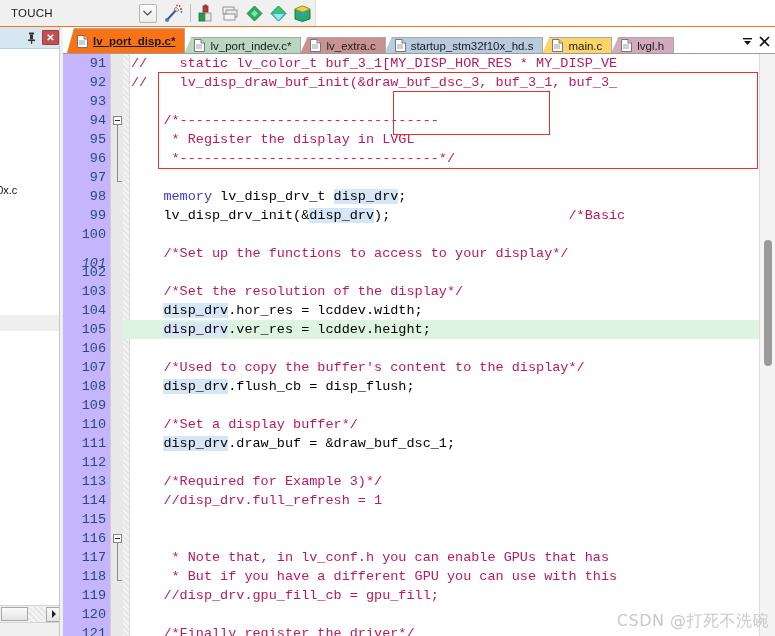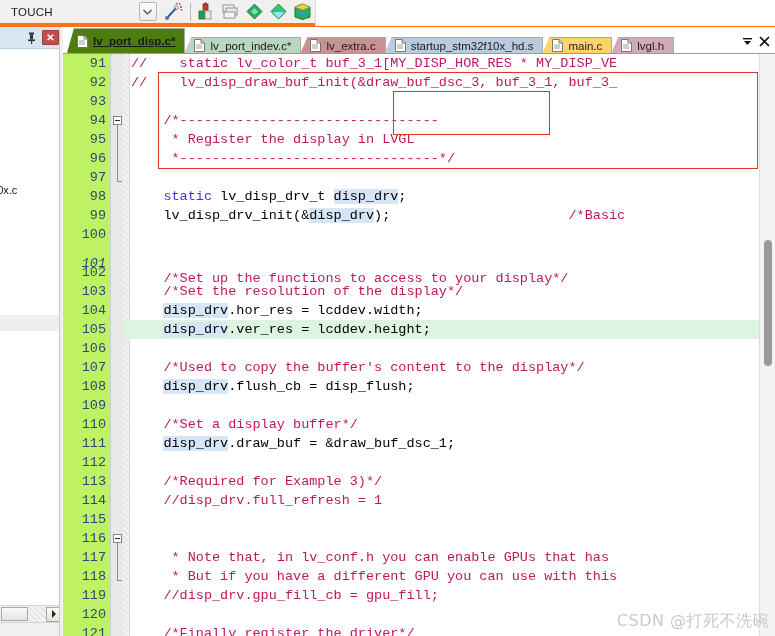--- a/index.html
+++ b/index.html
@@ -17,21 +17,21 @@
     height: 636px;
     background: #f0f0f0;
   }
 
   
   .toolbar {
     position: absolute;
     left: 0; top: 0;
     width: 775px; height: 27px;
     background: #f0f0f0;
-    border-bottom: 4px solid #f97316;
+    border-bottom: 1px solid #f97316;
     display: flex;
     align-items: center;
   }
   .toolbar-label {
     font-size: 11.5px;
     color: #1a1a1a;
     padding-left: 11px;
     letter-spacing: .2px;
     white-space: nowrap;
   }
@@ -221,21 +221,21 @@
     position: relative;
     height: 583px;
     background: #ffffff;
     border-top: 1px solid #9b9b97;
     overflow: hidden;
   }
   .gutter {
     position: absolute;
     left: 0; top: 0;
     width: 47px; height: 100%;
-    background: #bef264;
+    background: #c4b5fd;
   }
   .fold-col {
     position: absolute;
     left: 47px; top: 0;
     width: 13px; height: 100%;
     background: #e8e8e8;
     border-left: 1px solid #cfcfcf;
   }
   .fold-line {
     position: absolute;
@@ -444,21 +444,21 @@
       </div>
     </div>
     <div class="lp-bottom"></div>
   </div>
   <div class="lp-divider"></div>
 
   <div class="editor-wrap">
 
     <div class="tabstrip">
 
-      <div class="tab active" style="background: #4d7c0f;">
+      <div class="tab active" style="background: #f97316;">
           <span class="tab-icon"><svg width="11" height="13" viewBox="0 0 11 13">
               <path d="M0.5 0.5 H7 L10.5 4 V12.5 H0.5 Z" fill="#ffffff" stroke="#6a6a6a" stroke-width=".9"></path>
               <path d="M7 0.5 V4 H10.5" fill="#dcdcdc" stroke="#6a6a6a" stroke-width=".9"></path>
               <rect x="2" y="5" width="6" height="5" fill="#cfcfcf"></rect>
             </svg></span>
           <span>lv_port_disp.c*</span>
         </div>
         <div class="tab" style="background: rgb(185, 214, 193);">
           <span class="tab-icon"><svg width="11" height="13" viewBox="0 0 11 13">
               <path d="M0.5 0.5 H7 L10.5 4 V12.5 H0.5 Z" fill="#ffffff" stroke="#6a6a6a" stroke-width=".9"></path>
@@ -559,24 +559,24 @@
       <div class="stripe"></div>
 
       <div class="code-area">
           <div class="line" style="position: absolute; top: 0px; left: 0px;"><span class="cmt">//    static lv_color_t buf_3_1[MY_DISP_HOR_RES * MY_DISP_VE</span></div>
           <div class="line" style="position: absolute; top: 19px; left: 0px;"><span class="cmt">//    lv_disp_draw_buf_init(&amp;draw_buf_dsc_3, buf_3_1, buf_3_</span></div>
           <div class="line" style="position: absolute; top: 38px; left: 0px;"></div>
           <div class="line" style="position: absolute; top: 57px; left: 0px;"><span class="cmt">    /*--------------------------------</span></div>
           <div class="line" style="position: absolute; top: 76px; left: 0px;"><span class="cmt">     * Register the display in LVGL</span></div>
           <div class="line" style="position: absolute; top: 95px; left: 0px;"><span class="cmt">     *--------------------------------*/</span></div>
           <div class="line" style="position: absolute; top: 114px; left: 0px;"></div>
-          <div class="line" style="position: absolute; top: 133px; left: 0px;"><span>    </span><span class="kw">static</span><span> lv_disp_drv_t </span><span class="tok-hl">disp_drv</span><span>;</span></div>
+          <div class="line" style="position: absolute; top: 133px; left: 0px;"><span>    </span><span class="kw">memory</span><span> lv_disp_drv_t </span><span class="tok-hl">disp_drv</span><span>;</span></div>
           <div class="line" style="position: absolute; top: 152px; left: 0px;"><span>    lv_disp_drv_init(&amp;</span><span class="tok-hl">disp_drv</span><span>);                      </span><span class="cmt">/*Basic</span></div>
           <div class="line" style="position: absolute; top: 171px; left: 0px;"></div>
-          <div class="line" style="position: absolute; top: 190px; left: 0px; margin-top: 25px;"><span class="cmt">    /*Set up the functions to access to your display*/</span></div>
+          <div class="line" style="position: absolute; top: 190px; left: 0px;"><span class="cmt">    /*Set up the functions to access to your display*/</span></div>
           <div class="line" style="position: absolute; top: 209px; left: 0px;"></div>
           <div class="line" style="position: absolute; top: 228px; left: 0px;"><span class="cmt">    /*Set the resolution of the display*/</span></div>
           <div class="line" style="position: absolute; top: 247px; left: 0px;"><span>    </span><span class="tok-hl">disp_drv</span><span>.hor_res = lcddev.width;</span></div>
           <div class="hl-line" style="top: 266px; background: rgb(221, 244, 224);"></div>
           <div class="line" style="position: absolute; top: 266px; left: 0px;"><span>    </span><span class="tok-hl">disp_drv</span><span>.ver_res = lcddev.height;</span></div>
           <div class="line" style="position: absolute; top: 285px; left: 0px;"></div>
           <div class="line" style="position: absolute; top: 304px; left: 0px;"><span class="cmt">    /*Used to copy the buffer's content to the display*/</span></div>
           <div class="line" style="position: absolute; top: 323px; left: 0px;"><span>    </span><span class="tok-hl">disp_drv</span><span>.flush_cb = disp_flush;</span></div>
           <div class="line" style="position: absolute; top: 342px; left: 0px;"></div>
           <div class="line" style="position: absolute; top: 361px; left: 0px;"><span class="cmt">    /*Set a display buffer*/</span></div>

